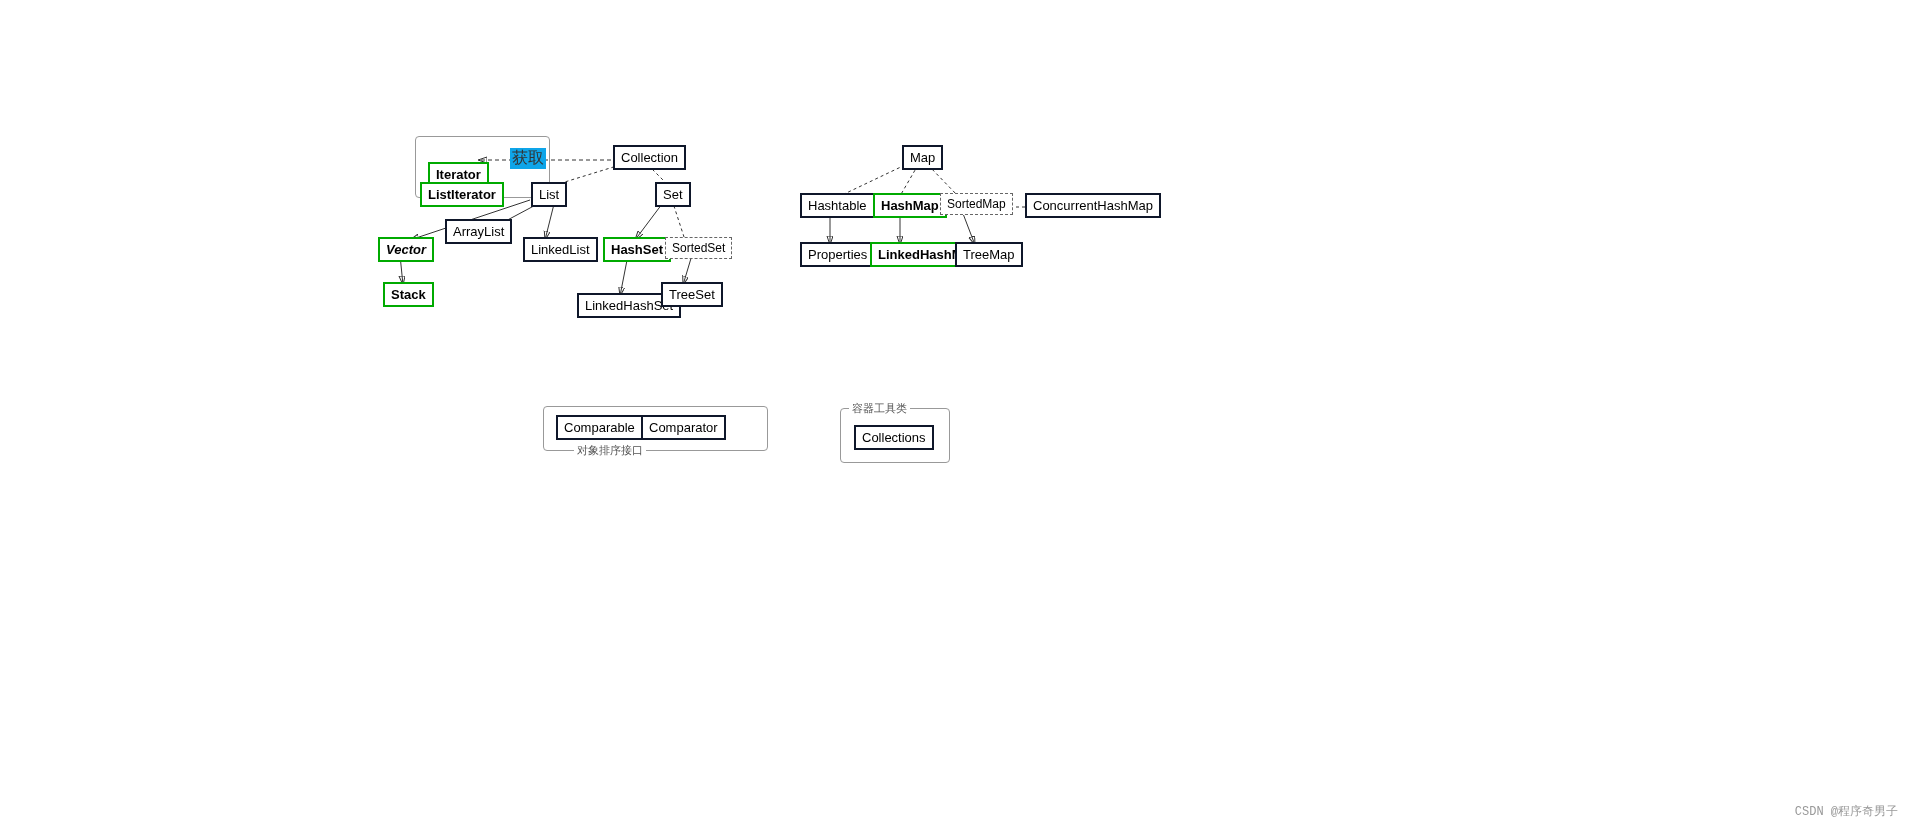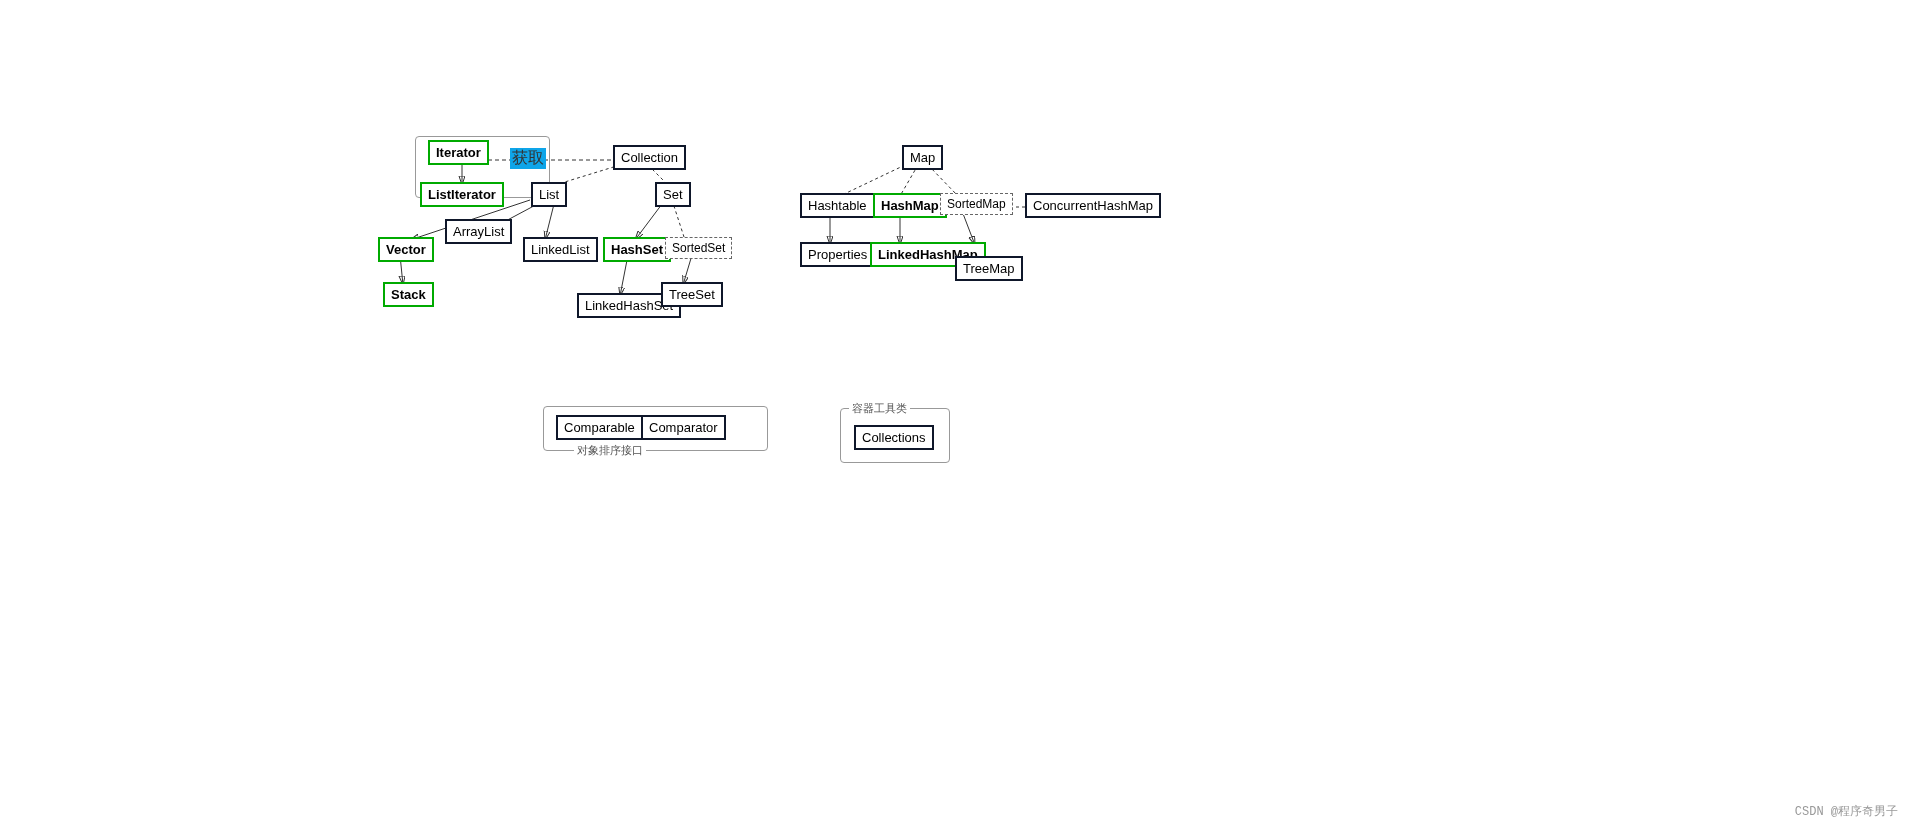--- a/index.html
+++ b/index.html
@@ -149,29 +149,29 @@
   </div>
 
   <div class="group-box" style="left:840px; top:408px; width:110px; height:55px;">
     <span class="group-label" style="top:-8px; left:8px;">容器工具类</span>
   </div>
 
   <span style="position:absolute; left:510px; top:148px; font-size:16px; color:#333; background:#0ea5e9; padding:0 2px;">获取</span>
 
   <div class="node node-red" style="left:613px; top:145px;">Collection</div>
 
-  <div class="node node-green" style="left:428px; top:140px;">Iterator</div>
+  <div class="node node-green" style="left:428px; top:162px;">Iterator</div>
 
   <div class="node node-green" style="left:420px; top:182px;">ListIterator</div>
 
   <div class="node node-red" style="left:531px; top:182px;">List</div>
 
   <div class="node node-red" style="left:655px; top:182px;">Set</div>
 
-  <div class="node node-green" style="left:378px; top:237px;">Vector</div>
+  <div class="node node-green" style="left:378px; top:237px;font-style:italic;">Vector</div>
 
   <div class="node node-red" style="left:445px; top:219px;">ArrayList</div>
 
   <div class="node node-red" style="left:523px; top:237px;">LinkedList</div>
 
   <div class="node node-green" style="left:603px; top:237px;">HashSet</div>
 
   <div class="node node-dashed" style="left:665px; top:237px;">SortedSet</div>
 
   <div class="node node-green" style="left:383px; top:282px;">Stack</div>
@@ -187,21 +187,21 @@
   <div class="node node-green" style="left:873px; top:193px;">HashMap</div>
 
   <div class="node node-dashed" style="left:940px; top:193px;">SortedMap</div>
 
   <div class="node node-red" style="left:1025px; top:193px;">ConcurrentHashMap</div>
 
   <div class="node node-red" style="left:800px; top:242px;text-align:center;">Properties</div>
 
   <div class="node node-green" style="left:870px; top:242px;">LinkedHashMap</div>
 
-  <div class="node node-red" style="left:955px; top:256px;">TreeMap</div>
+  <div class="node node-red" style="left:955px; top:242px;">TreeMap</div>
 
   <div class="node node-red" style="left:556px; top:415px;">Comparable</div>
 
   <div class="node node-red" style="left:641px; top:415px;">Comparator</div>
 
   <div class="node node-red" style="left:854px; top:425px;">Collections</div>
 
   <div class="watermark">CSDN @程序奇男子</div>
 
 </div>

